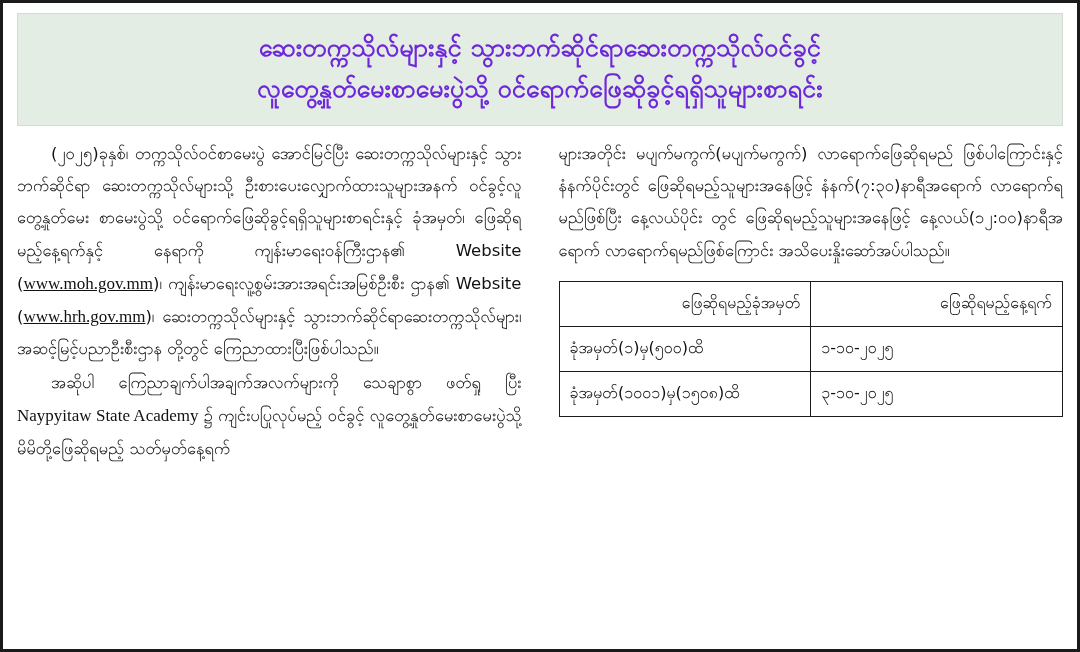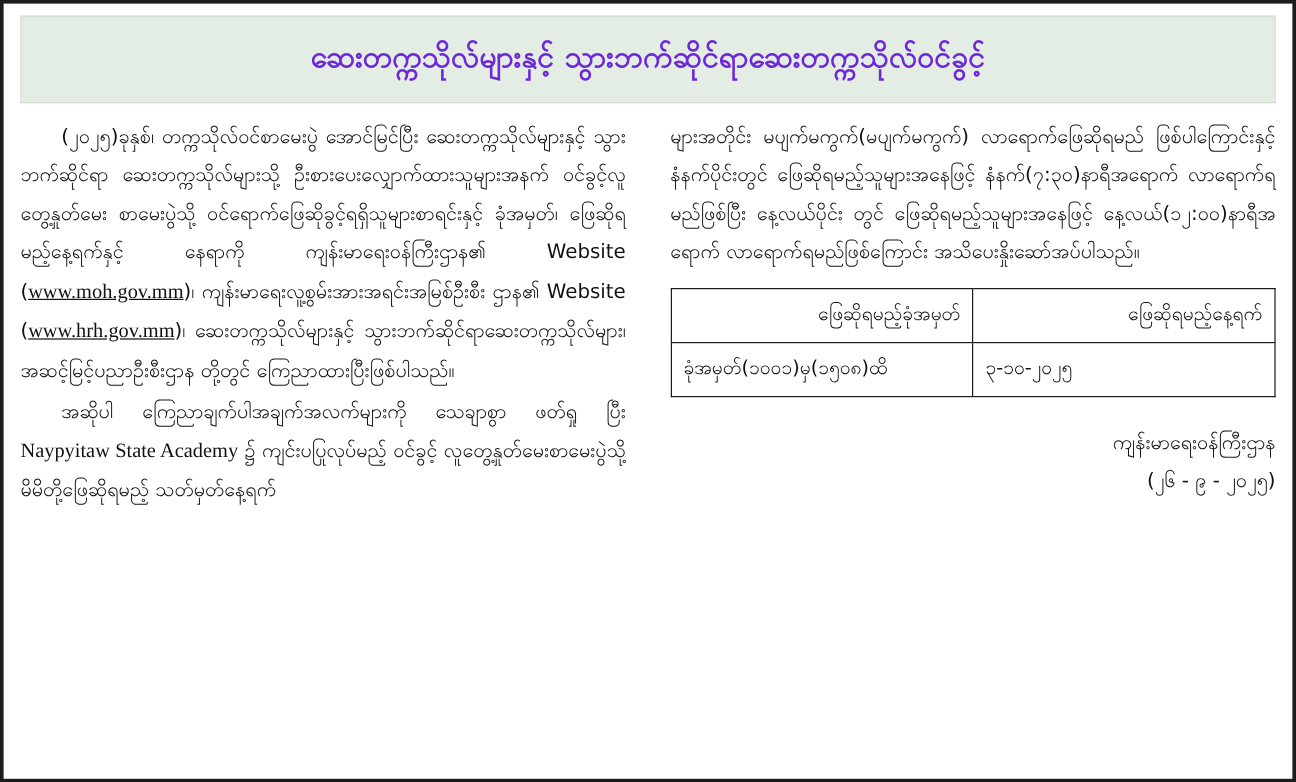--- a/index.html
+++ b/index.html
@@ -100,20 +100,21 @@
     color: #111111;
   }
 </style>
 </head>
 <body>
 
 <div class="page">
 
   <div class="headline-band">
     <div class="headline-line">ဆေးတက္ကသိုလ်များနှင့် သွားဘက်ဆိုင်ရာဆေးတက္ကသိုလ်ဝင်ခွင့်</div>
+    <div class="headline-line">လူတွေ့နှုတ်မေးစာမေးပွဲသို့ ဝင်ရောက်ဖြေဆိုခွင့်ရရှိသူများစာရင်း</div>
   </div>
 
   <div class="columns">
 
     <div class="col">
       <div class="body-text">
         <p class="para"><span class="indent"></span><span>(၂၀၂၅)ခုနှစ်၊ တက္ကသိုလ်ဝင်စာမေးပွဲ အောင်မြင်ပြီး ဆေးတက္ကသိုလ်များနှင့် သွားဘက်ဆိုင်ရာ ဆေးတက္ကသိုလ်များသို့ ဦးစားပေးလျှောက်ထားသူများအနက် ဝင်ခွင့်လူတွေ့နှုတ်မေး စာမေးပွဲသို့ ဝင်ရောက်ဖြေဆိုခွင့်ရရှိသူများစာရင်းနှင့် ခုံအမှတ်၊ ဖြေဆိုရမည့်နေ့ရက်နှင့် နေရာကို ကျန်းမာရေးဝန်ကြီးဌာန၏ Website (</span><a class="link latin" href="#">www.moh.gov.mm</a><span>)၊ ကျန်းမာရေးလူ့စွမ်းအားအရင်းအမြစ်ဦးစီး ဌာန၏ Website (</span><a class="link latin" href="#">www.hrh.gov.mm</a><span>)၊ ဆေးတက္ကသိုလ်များနှင့် သွားဘက်ဆိုင်ရာဆေးတက္ကသိုလ်များ၊ အဆင့်မြင့်ပညာဦးစီးဌာန တို့တွင် ကြေညာထားပြီးဖြစ်ပါသည်။</span></p>
 
         <p class="para"><span class="indent"></span><span>အဆိုပါ ကြေညာချက်ပါအချက်အလက်များကို သေချာစွာ ဖတ်ရှု ပြီး </span><span class="latin">Naypyitaw State Academy</span><span> ၌ ကျင်းပပြုလုပ်မည့် ဝင်ခွင့် လူတွေ့နှုတ်မေးစာမေးပွဲသို့ မိမိတို့ဖြေဆိုရမည့် သတ်မှတ်နေ့ရက်</span></p>
       </div>
@@ -126,26 +127,26 @@
 
       <table class="schedule">
         <thead>
           <tr>
             <th>ဖြေဆိုရမည့်ခုံအမှတ်</th>
             <th>ဖြေဆိုရမည့်နေ့ရက်</th>
           </tr>
         </thead>
         <tbody>
           <tr>
+            <td>ခုံအမှတ်(၁)မှ(၅၀၀)ထိ</td>
+            <td class="date">၁-၁၀-၂၀၂၅</td>
+          </tr>
+          <tr>
             <td>ခုံအမှတ်(၁၀၀၁)မှ(၁၅၀၈)ထိ</td>
             <td class="date">၃-၁၀-၂၀၂၅</td>
           </tr>
         </tbody>
       </table>
 
-      <div class="signature">
-        <div>ကျန်းမာရေးဝန်ကြီးဌာန</div>
-        <div>(၂၆ - ၉ - ၂၀၂၅)</div>
-      </div>
     </div>
 
   </div>
 </div>
 
 </body></html>

